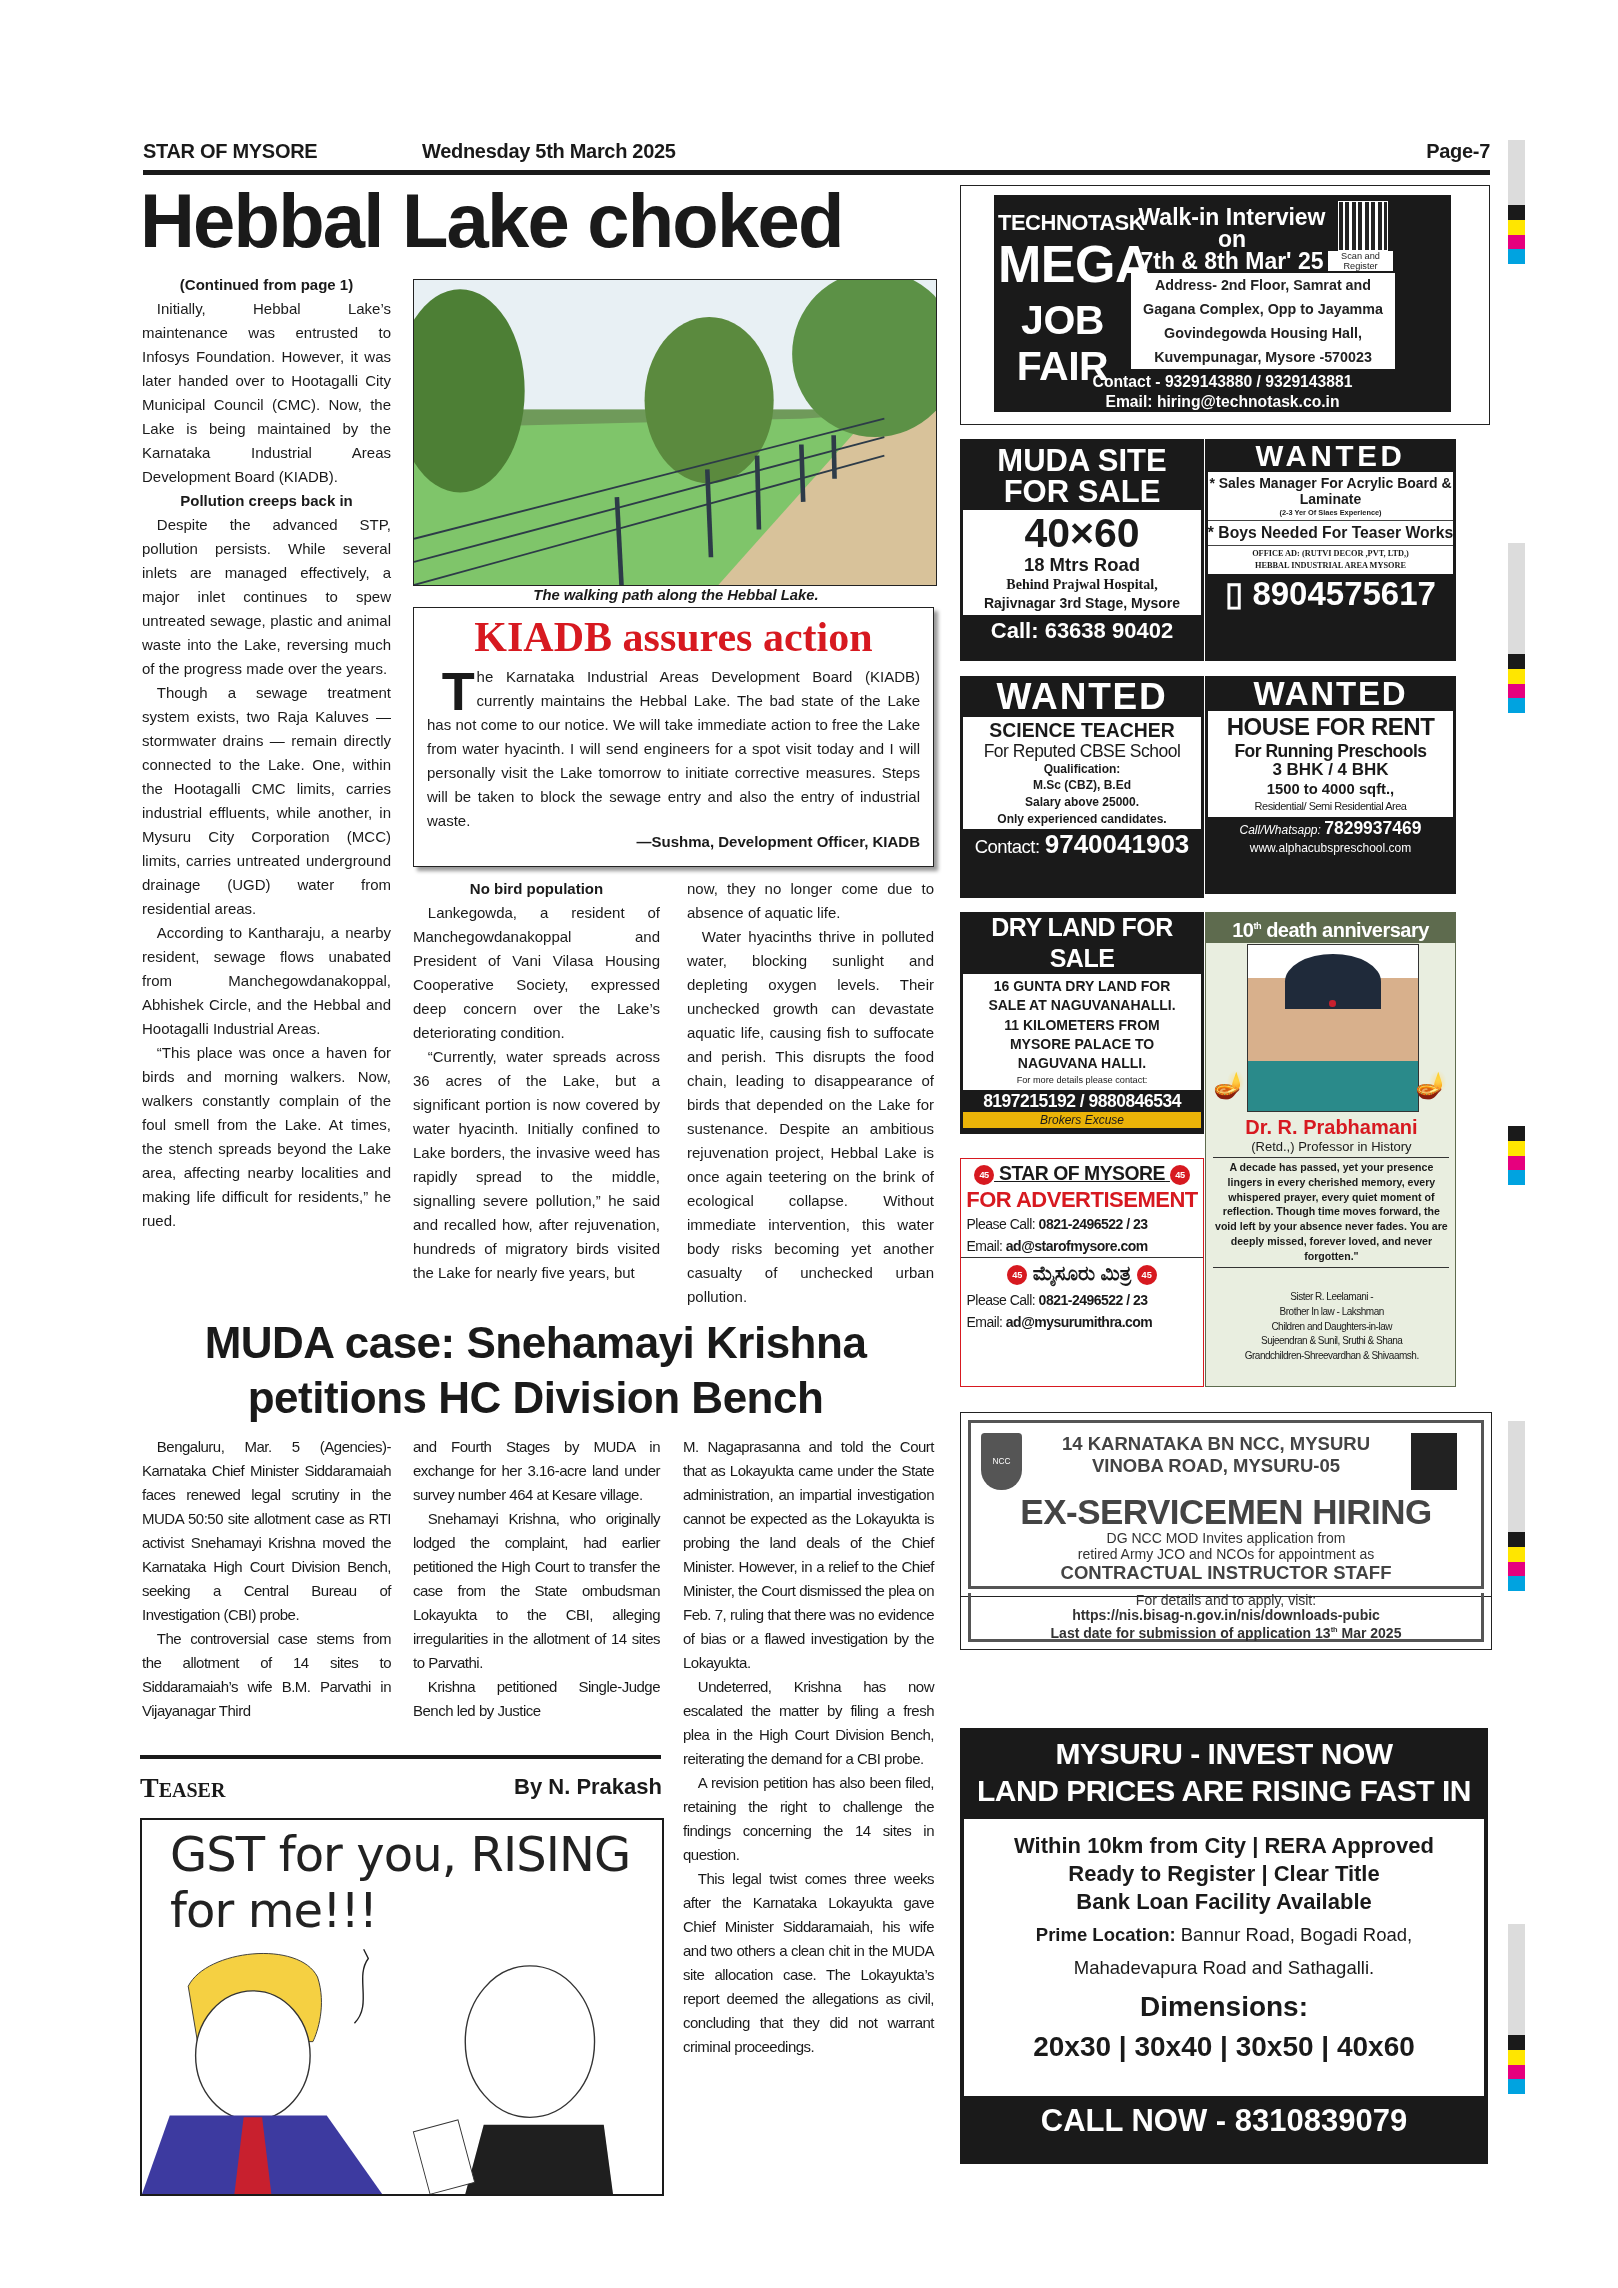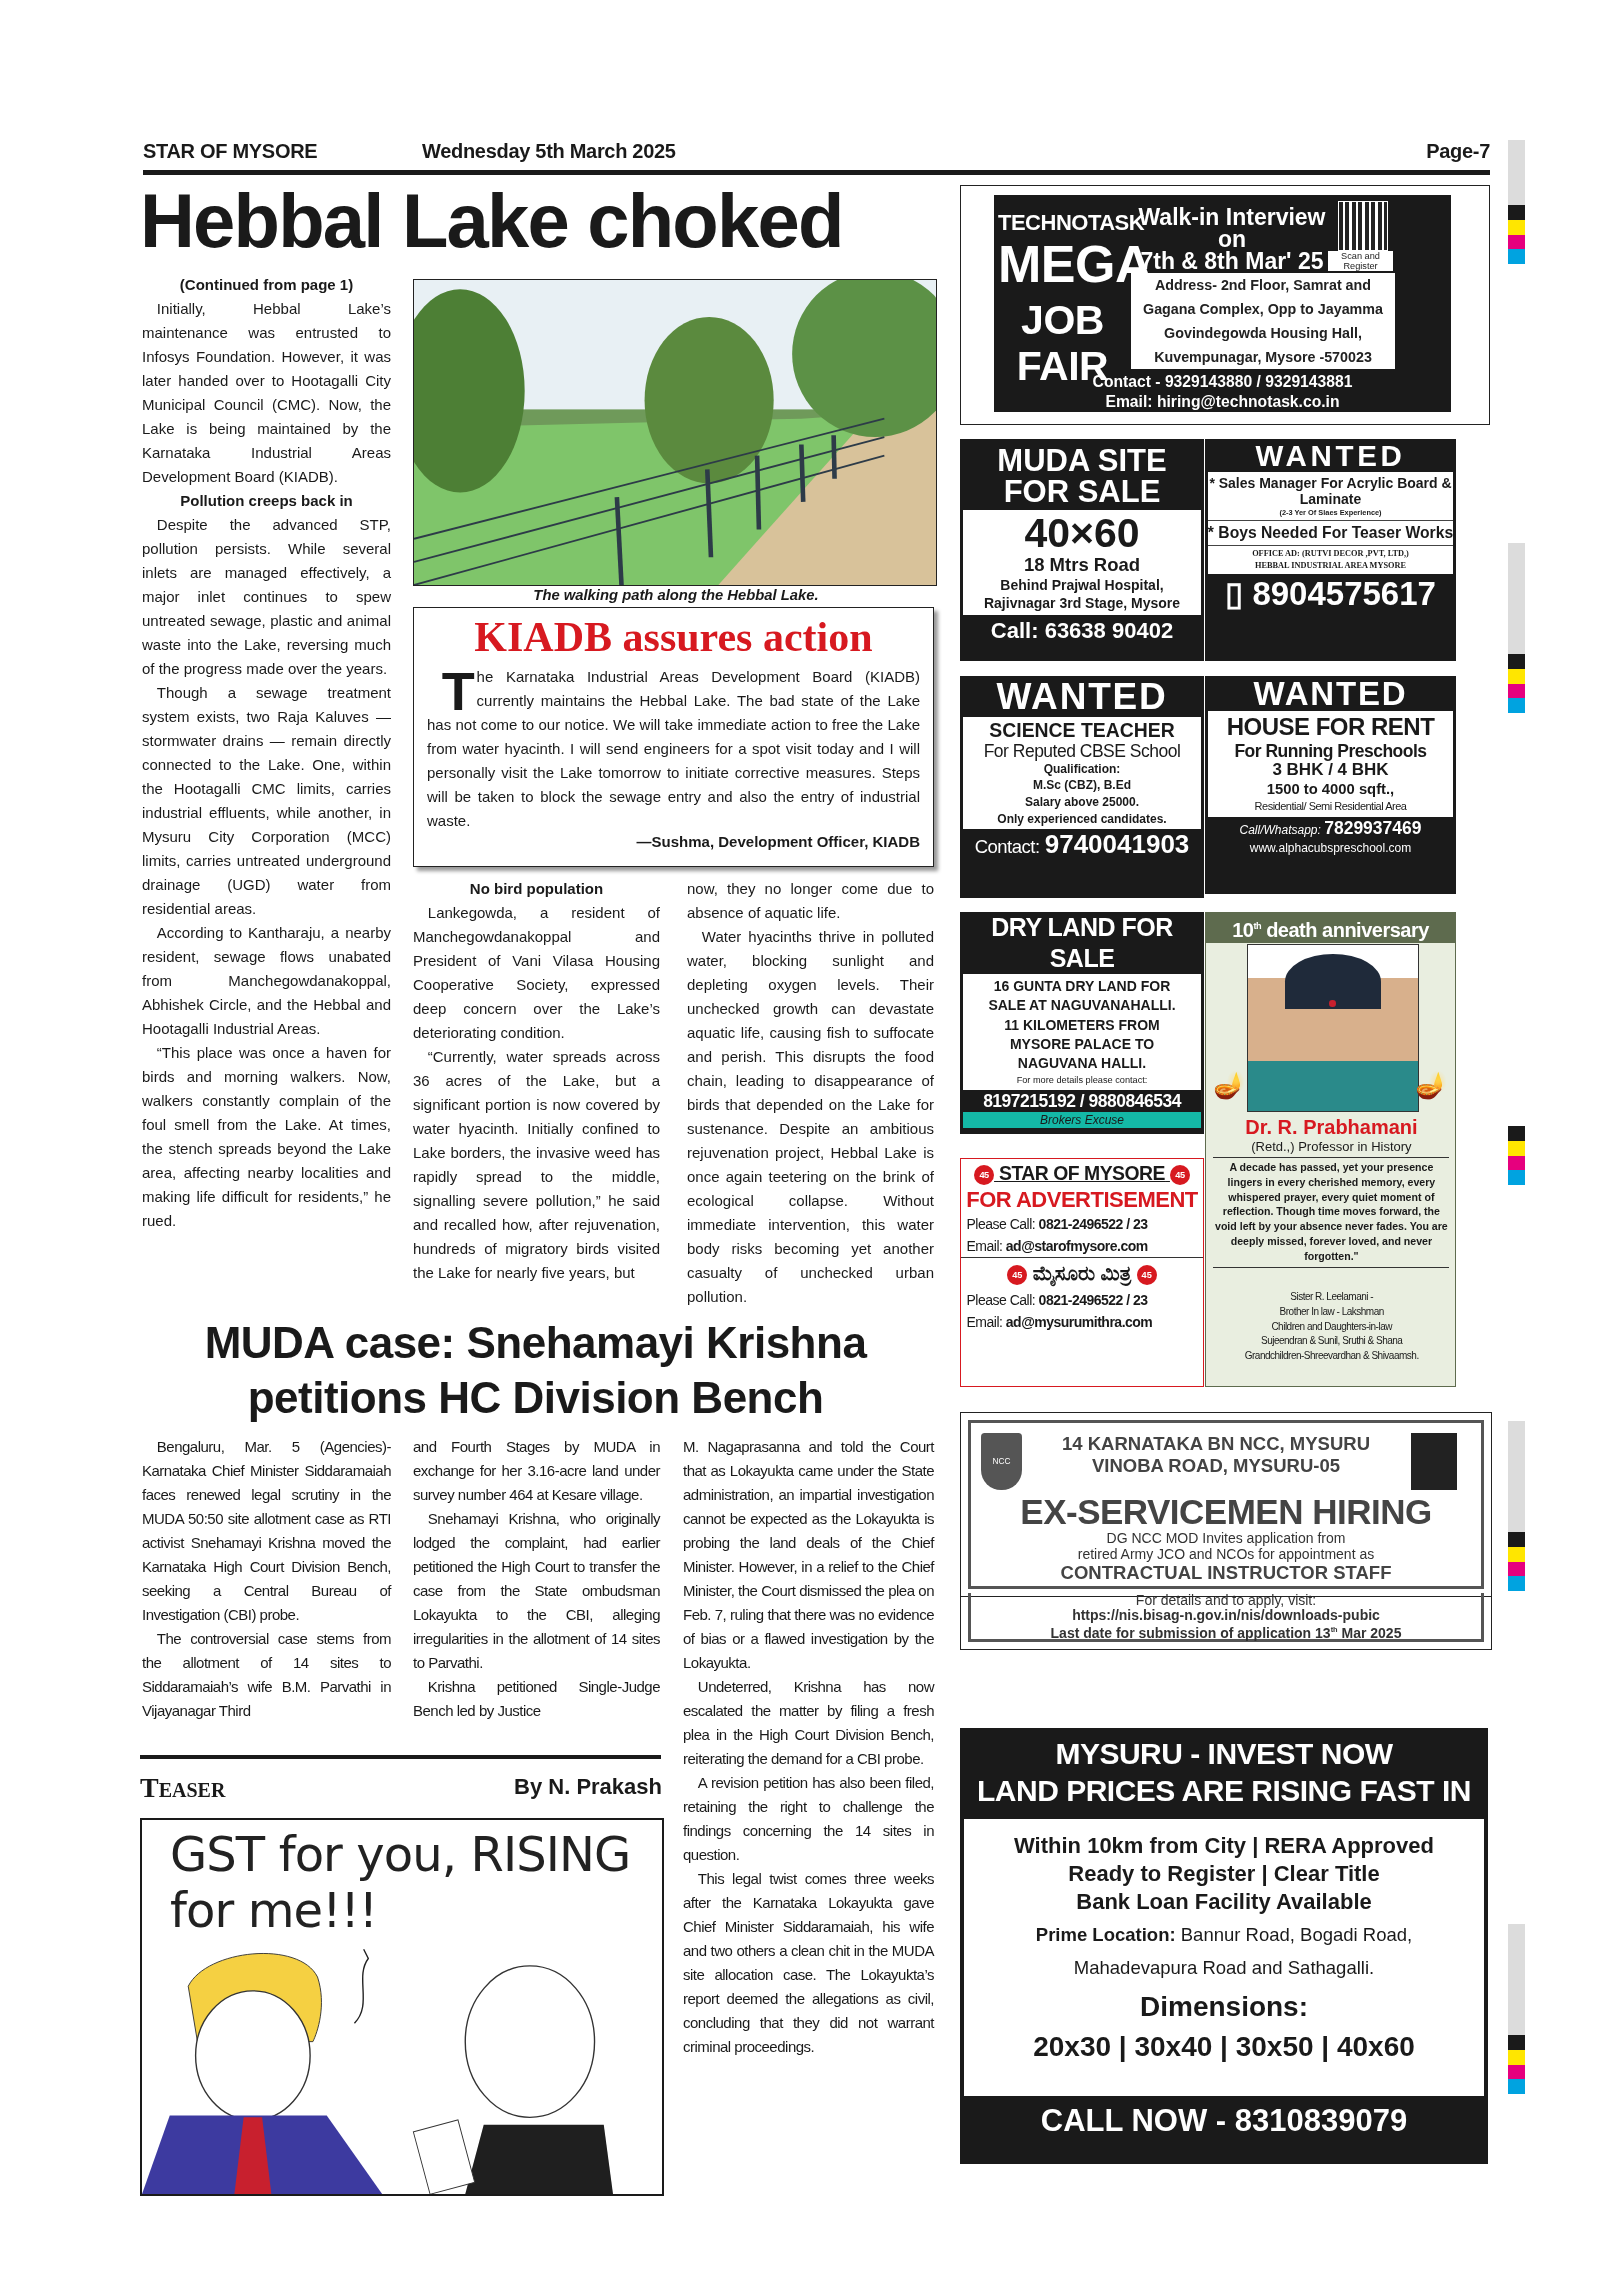--- a/index.html
+++ b/index.html
@@ -202,21 +202,21 @@
     <div>Email: hiring@technotask.co.in</div>
   </div>
 </div>
 
 <div class="ad blk" style="left:960px;top:439px;width:244px;height:222px;">
   <div class="ctr b" style="font-size:31px;line-height:31px;padding-top:5.5px;">MUDA SITE</div>
   <div class="ctr b" style="font-size:31px;line-height:31px;">FOR SALE</div>
   <div style="background:#fff;color:#1a1a1a;margin:3.7px 2.8px;padding:1.8px 0;" class="ctr">
     <div class="b" style="font-size:41px;line-height:42px;">40×60</div>
     <div class="b" style="font-size:18.5px;line-height:22px;">18 Mtrs Road</div>
-    <div class="b" style="font-size:14px;line-height:18.5px;">Behind Prajwal Hospital,</div>
+    <div class="b" style="font-size:14px;line-height:18.5px;font-family:Liberation Serif, serif;">Behind Prajwal Hospital,</div>
     <div class="b" style="font-size:14px;line-height:18.5px;">Rajivnagar 3rd Stage, Mysore</div>
   </div>
   <div class="ctr b" style="font-size:22px;">Call: 63638 90402</div>
 </div>
 
 <div class="ad blk" style="left:1205px;top:439px;width:251px;height:222px;">
   <div class="ctr b" style="font-size:29.5px;letter-spacing:3.7px;line-height:33px;">WANTED</div>
   <div style="background:#fff;color:#1a1a1a;margin:0 2.8px;" class="ctr">
     <div class="b" style="font-size:14px;line-height:16.6px;padding-top:2.8px;">* Sales Manager For Acrylic Board &amp; Laminate</div>
     <div class="b" style="font-size:7.4px;line-height:9.2px;border-bottom:0.9px solid #444;padding-bottom:2.8px;">(2-3 Yer Of Slaes Experience)</div>
@@ -259,21 +259,21 @@
   <div class="ctr b cond" style="font-size:25px;line-height:31px;">DRY LAND FOR SALE</div>
   <div style="background:#fff;color:#1a1a1a;margin:0 2.8px;padding:2.8px 0;" class="ctr b">
     <div style="font-size:14px;line-height:19.4px;">16 GUNTA DRY LAND FOR</div>
     <div style="font-size:14px;line-height:19.4px;">SALE AT NAGUVANAHALLI.</div>
     <div style="font-size:14px;line-height:19.4px;">11 KILOMETERS FROM</div>
     <div style="font-size:14px;line-height:19.4px;">MYSORE PALACE TO</div>
     <div style="font-size:14px;line-height:19.4px;">NAGUVANA HALLI.</div>
     <div style="font-size:9.2px;line-height:13px;font-weight:normal;">For more details please contact:</div>
   </div>
   <div class="ctr b cond" style="font-size:17.5px;line-height:22px;">8197215192 / 9880846534</div>
-  <div class="ctr" style="background:#14b8a6;color:#1a1a1a;margin:0 2.8px;font-style:italic;font-size:12px;line-height:16.6px;">Brokers Excuse</div>
+  <div class="ctr" style="background:#eab308;color:#1a1a1a;margin:0 2.8px;font-style:italic;font-size:12px;line-height:16.6px;">Brokers Excuse</div>
 </div>
 
 <div class="ad" style="left:1205px;top:912px;width:251px;height:475px;background:#e9eee0;border:1.8px solid #5e6b4e;">
   <div class="ctr b cond" style="background:#5e6b4e;color:#fff;font-size:20px;line-height:26px;"><span>10</span><sup style="font-size:9.2px">th</sup> <span>death anniversary</span></div>
   <div style="position:absolute;left:41px;top:31px;width:170px;height:166px;border:0.9px solid #333;background:linear-gradient(#fff 0%,#fff 20%,#d8b08c 20%,#d8b08c 70%,#2a8a8a 70%);">
     <div style="position:absolute;left:37px;top:9.2px;width:96px;height:55px;border-radius:50% 50% 0 0;background:#1f2a3a;"></div>
     <div style="position:absolute;left:81px;top:55px;width:6.5px;height:6.5px;border-radius:50%;background:#c8202e;"></div>
   </div>
   <div class="abs" style="left:7.4px;top:157px;font-size:26px;">🪔</div>
   <div class="abs" style="right:7.4px;top:157px;font-size:26px;">🪔</div>

